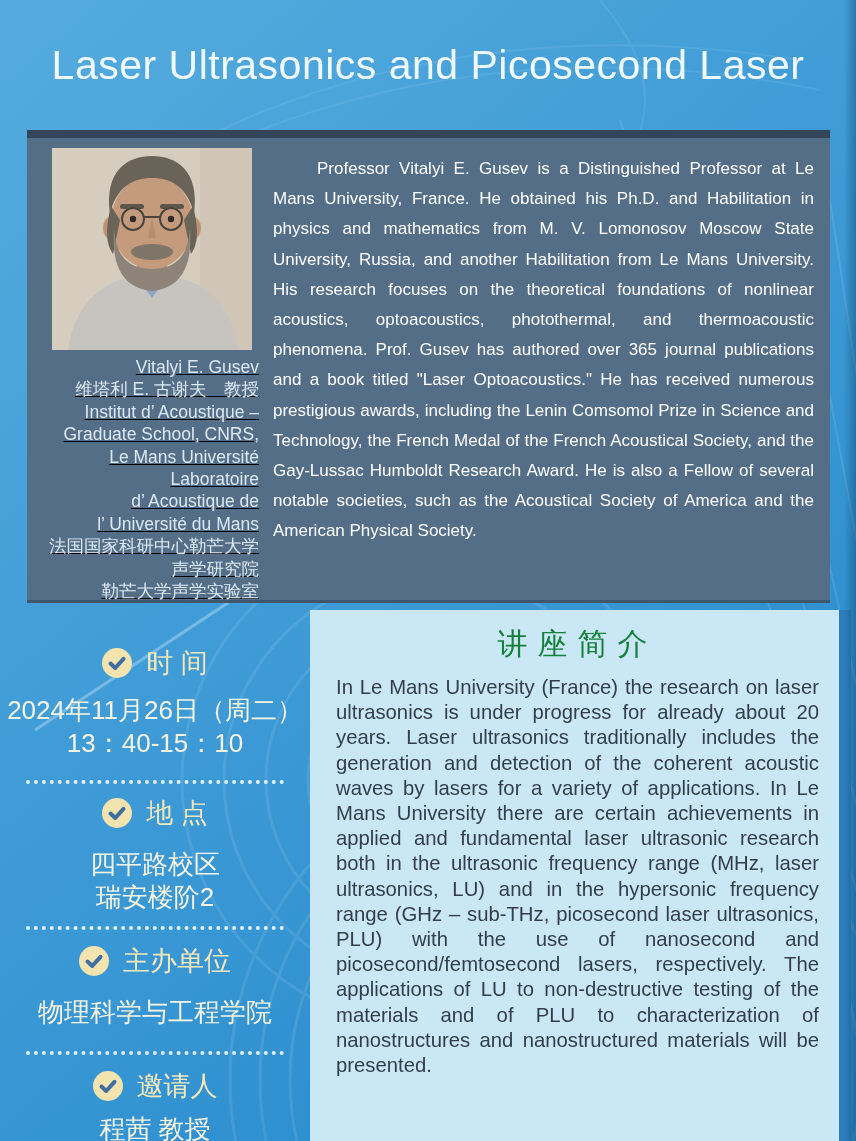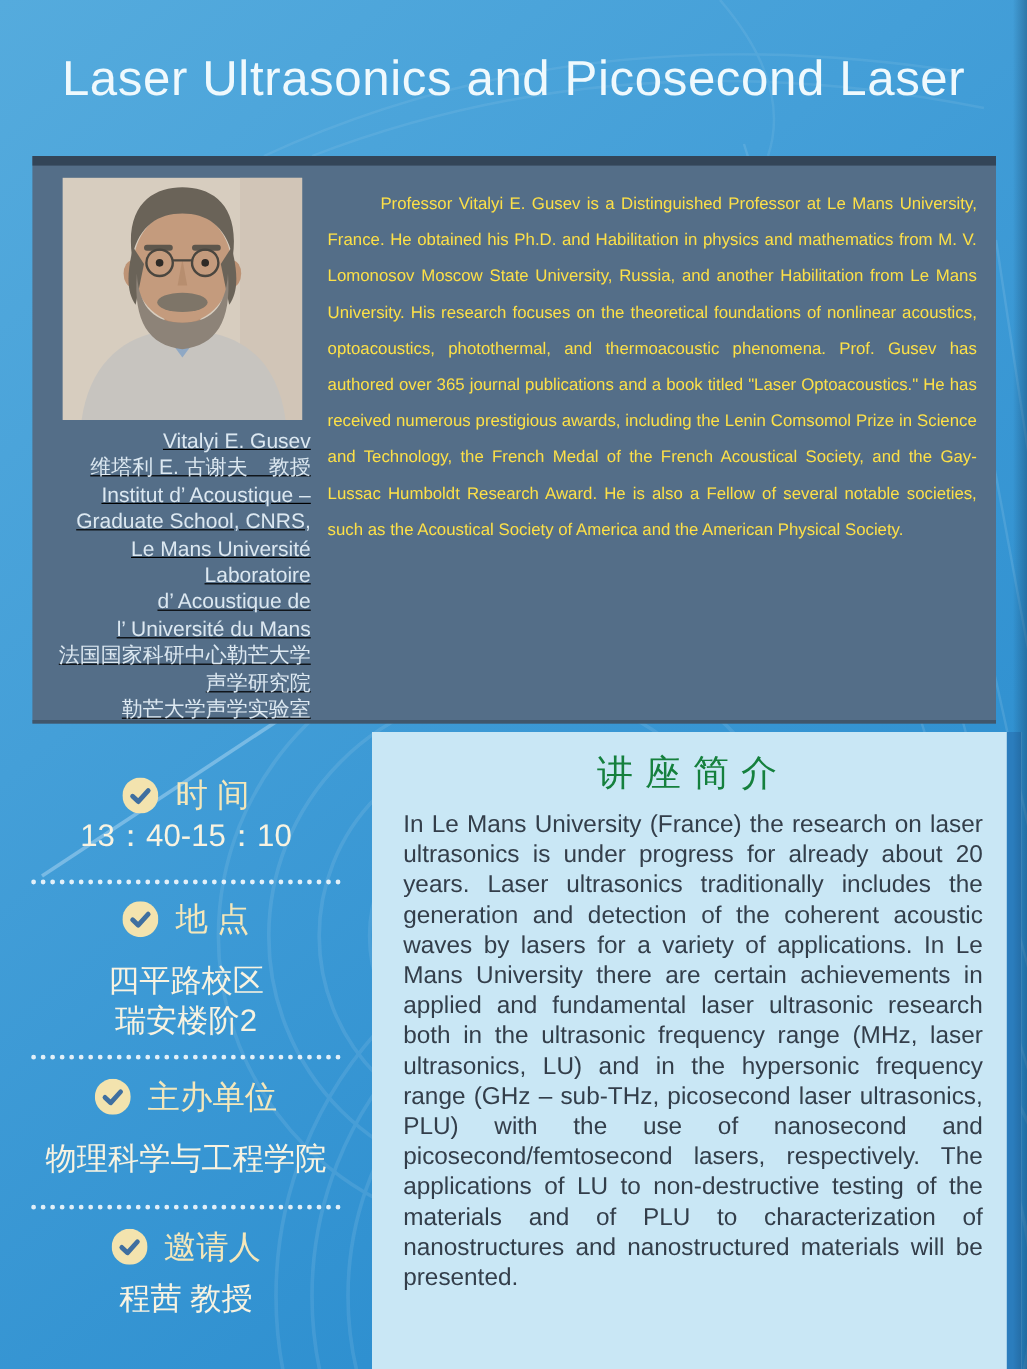--- a/index.html
+++ b/index.html
@@ -36,21 +36,21 @@
     border-top: 8px solid rgba(40,56,72,0.75);
     border-bottom: 3px solid rgba(40,56,72,0.45);
     display: flex; gap: 14px; padding: 10px 14px 8px 18px;
     z-index: 3;
   }
   .speaker-col { width: 214px; flex: none; text-align: right; text-decoration: underline; }
   .photo-frame { width: 200px; height: 202px; margin: 0 auto; display: block; }
   .caption { margin-top: 6px; color: #dce8f1; font-size: 17.5px; line-height: 22.4px; }
   .caption .cap-line { white-space: nowrap; }
   .bio-text {
-    flex: 1; color: #fde047; font-size: 14px; line-height: 30.2px;
+    flex: 1; color: #ffffff; font-size: 17px; line-height: 30.2px;
     text-align: justify; text-indent: 44px; padding-top: 6px; padding-right: 2px;
   }
 
   
   .details-col {
     position: absolute; left: 0; top: 638px; width: 310px;
     display: flex; flex-direction: column; align-items: center;
     z-index: 2;
   }
   .detail-label-row { display: flex; align-items: center; gap: 14px; height: 34px; }
@@ -163,20 +163,21 @@
 
   <div class="details-col">
 
     <div class="detail-label-row mt8">
       <svg class="check-badge" viewBox="0 0 30 30">
         <circle cx="15" cy="15" r="15" fill="#f3e3ae"></circle>
         <path d="M8.5 15.5 L13.2 20 L21.5 10.8" stroke="#3f6fa0" stroke-width="4" fill="none" stroke-linecap="round" stroke-linejoin="round"></path>
       </svg>
       <span class="detail-label">时 间</span>
     </div>
+    <div class="detail-value mt14">2024年11月26日（周二）</div>
     <div class="detail-value">13：40-15：10</div>
 
     <div class="dotted-divider mt20"></div>
 
     <div class="detail-label-row mt12">
       <svg class="check-badge" viewBox="0 0 30 30">
         <circle cx="15" cy="15" r="15" fill="#f3e3ae"></circle>
         <path d="M8.5 15.5 L13.2 20 L21.5 10.8" stroke="#3f6fa0" stroke-width="4" fill="none" stroke-linecap="round" stroke-linejoin="round"></path>
       </svg>
       <span class="detail-label">地 点</span>

